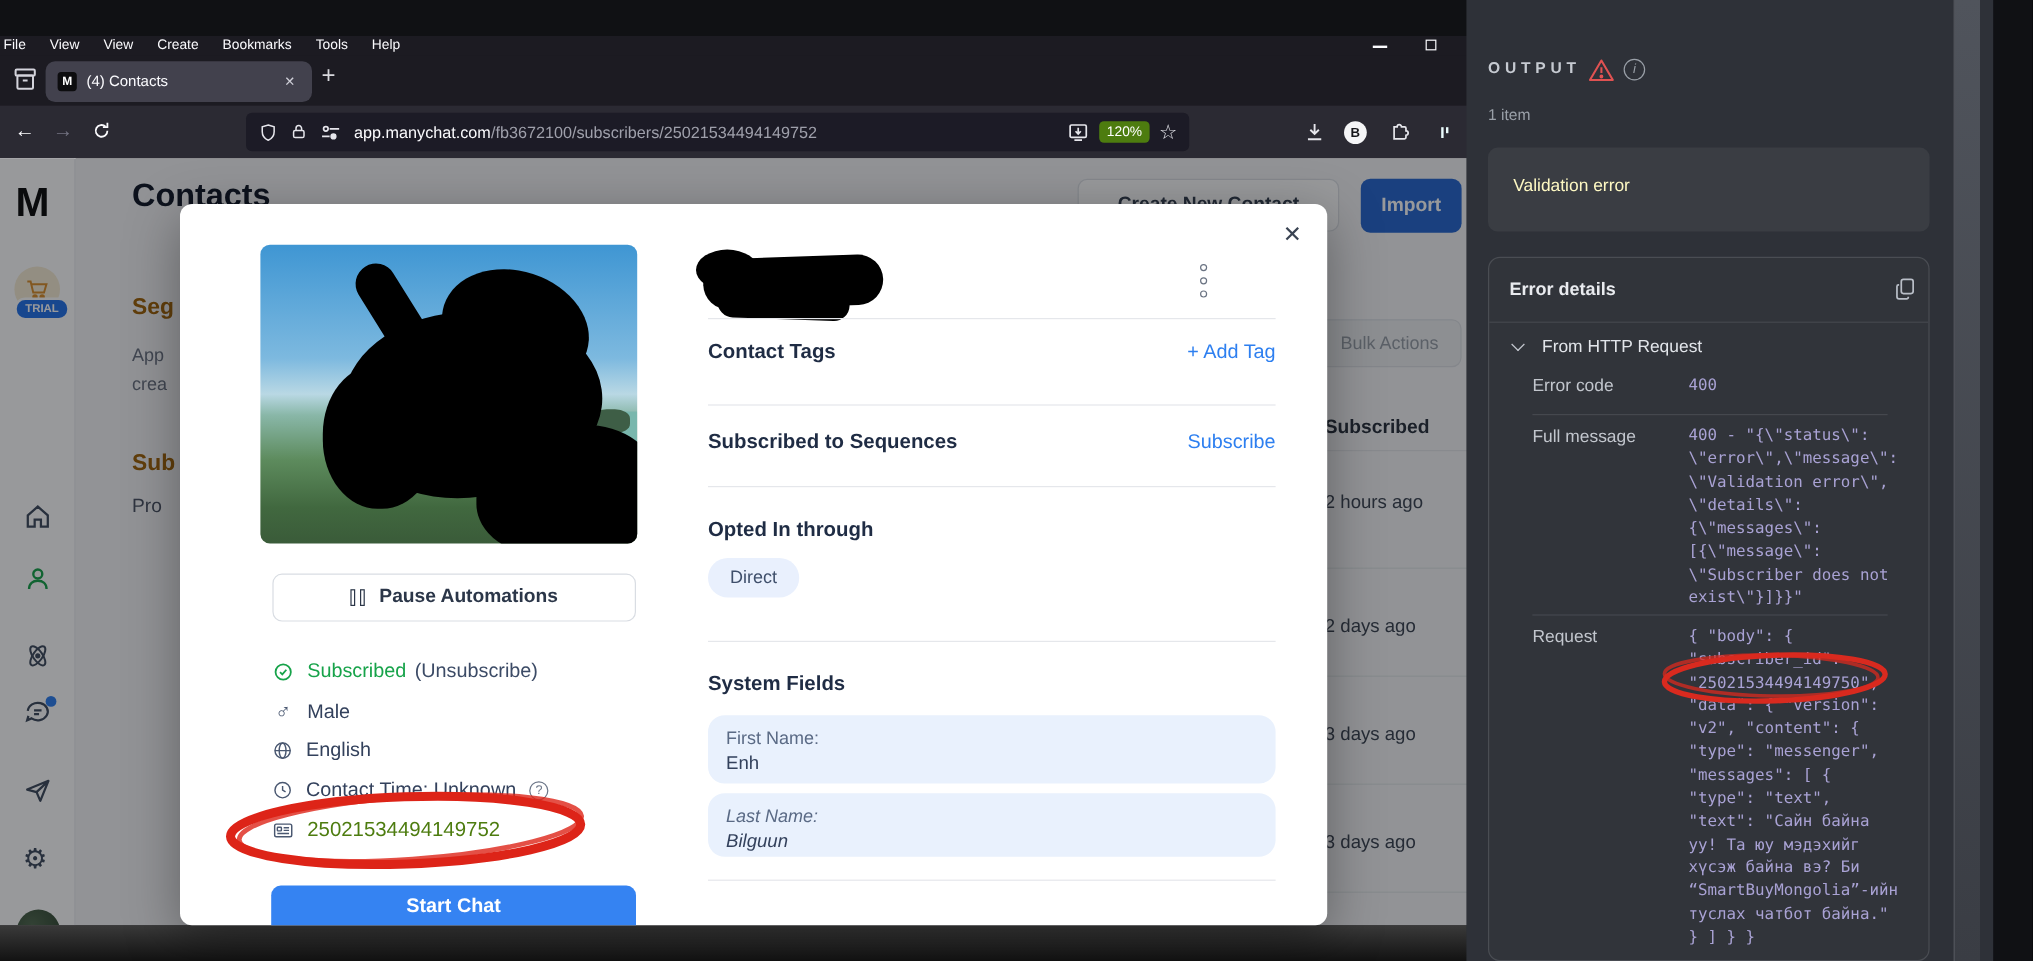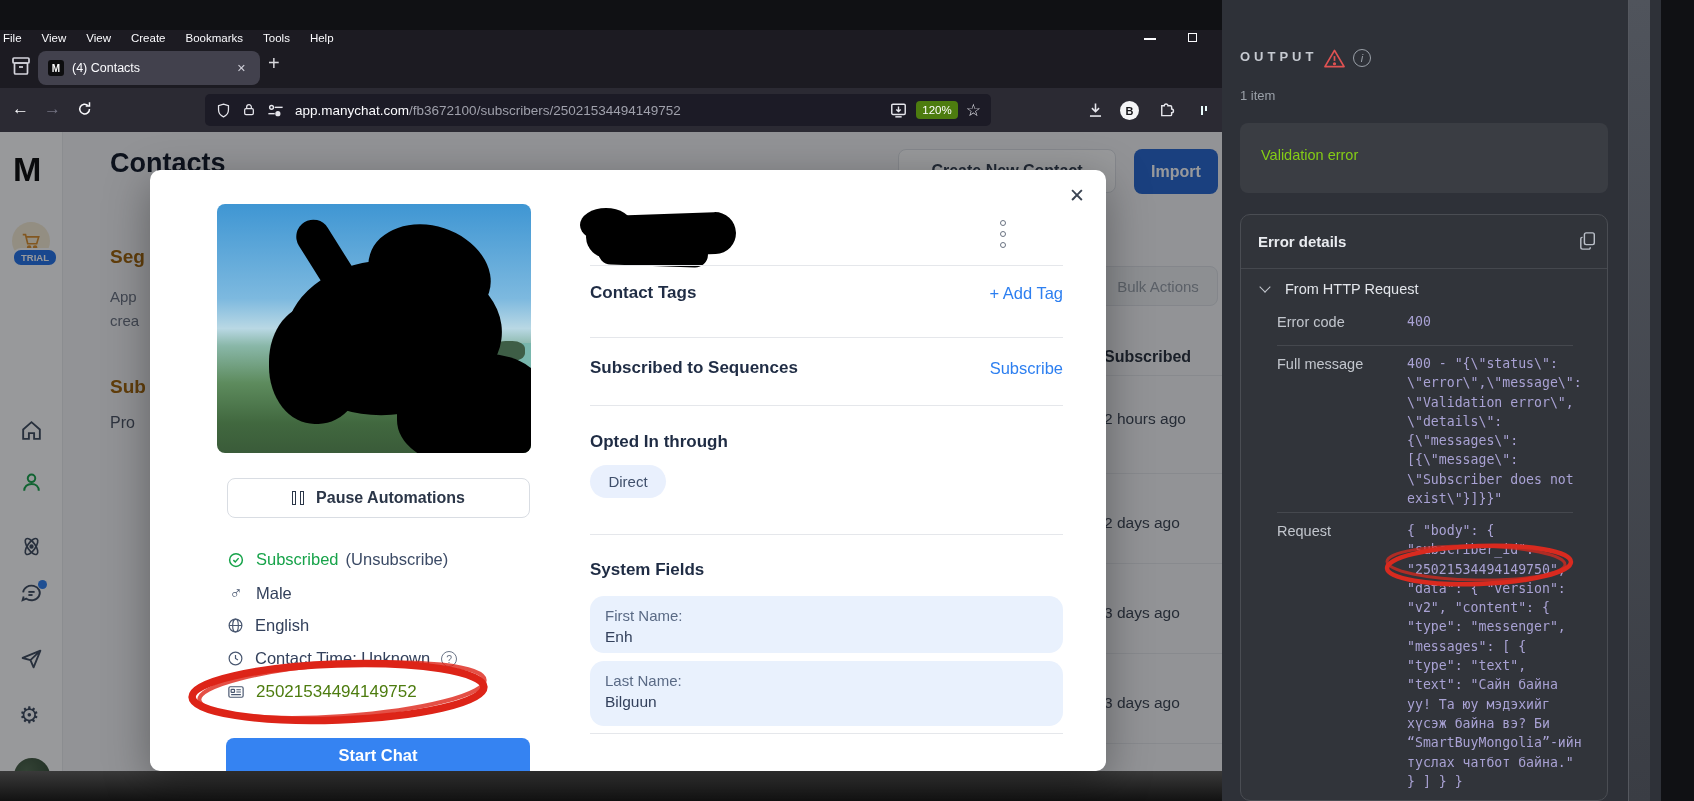--- a/index.html
+++ b/index.html
@@ -83,21 +83,21 @@
   .field .fl { font-size:15px; color:#5a6a85; line-height:21px; }
   .field .fv { font-size:15.5px; color:#33415c; line-height:21px; }
 
   
   .panel { position:absolute; left:1222px; top:0; width:439px; height:801px; background:#2e3138; color:#c9cdd3; }
   .edge { position:absolute; left:406px; top:0; width:22px; height:100%; background:linear-gradient(#50545c,#3a3d44); border-left:1px solid #55585f; }
   .outtitle { position:absolute; left:18px; top:49px; font-size:13px; font-weight:bold; letter-spacing:4px; color:#c6cad1; }
   .items { position:absolute; left:18px; top:88px; font-size:13px; color:#9aa0a8; }
   .errcard { position:absolute; left:18px; top:123px; width:368px; height:70px; background:#3a3d43; border-radius:8px; padding:15px 21px; }
   .errtitle { font-size:15px; font-weight:bold; color:#f05c5c; }
-  .errsub { font-size:14.5px; color:#84cc16; margin-top:9px; }
+  .errsub { font-size:14.5px; color:#fef9c3; margin-top:9px; }
   .detcard { position:absolute; left:18px; top:214px; width:368px; height:587px; border:1px solid #4a4d53; border-radius:10px; background:#31343a; overflow:hidden; }
   .dethead { position:absolute; left:0; top:0; width:100%; height:54px; border-bottom:1px solid #45484e; }
   .dettitle { position:absolute; left:17px; top:18px; font-size:15px; font-weight:bold; color:#e9ebef; }
   .fromrow { position:absolute; left:20px; top:66px; display:flex; align-items:center; gap:16px; font-size:14.5px; color:#e2e5ea; }
   .dchev { width:8px; height:8px; border-right:1.7px solid #c3c7ce; border-bottom:1.7px solid #c3c7ce; transform:rotate(45deg); margin-top:-4px; }
   .plabel { position:absolute; left:36px; font-size:14.5px; color:#c2c6cd; }
   .mono { position:absolute; left:166px; width:172px; font-family:"DejaVu Sans Mono", monospace; font-size:13.2px; line-height:19.3px; color:#a9a2d4; white-space:nowrap; }
   .pdiv { position:absolute; left:36px; width:296px; height:1px; background:#45484e; }
 </style>
 </head>
@@ -365,21 +365,21 @@
       </div>
       <div class="mdiv" style="top:235px;"></div>
       <div class="mlabel abs" style="left:440px; top:262px;">Opted In through</div>
       <div class="chip">Direct</div>
       <div class="mdiv" style="top:364px;"></div>
       <div class="mlabel abs" style="left:440px; top:390px;">System Fields</div>
       <div class="field" style="top:426px; height:57px;">
         <div class="fl">First Name:</div>
         <div class="fv">Enh</div>
       </div>
-      <div class="field" style="top:491px; height:65px;">
+      <div class="field" style="top:491px; height:53px;font-style:italic;">
         <div class="fl">Last Name:</div>
         <div class="fv">Bilguun</div>
       </div>
       <div class="mdiv" style="top:563px;"></div>
     </div>
   </div>
 
   <div class="panel">
     <div class="edge"></div>
     <div class="outtitle">OUTPUT</div>

